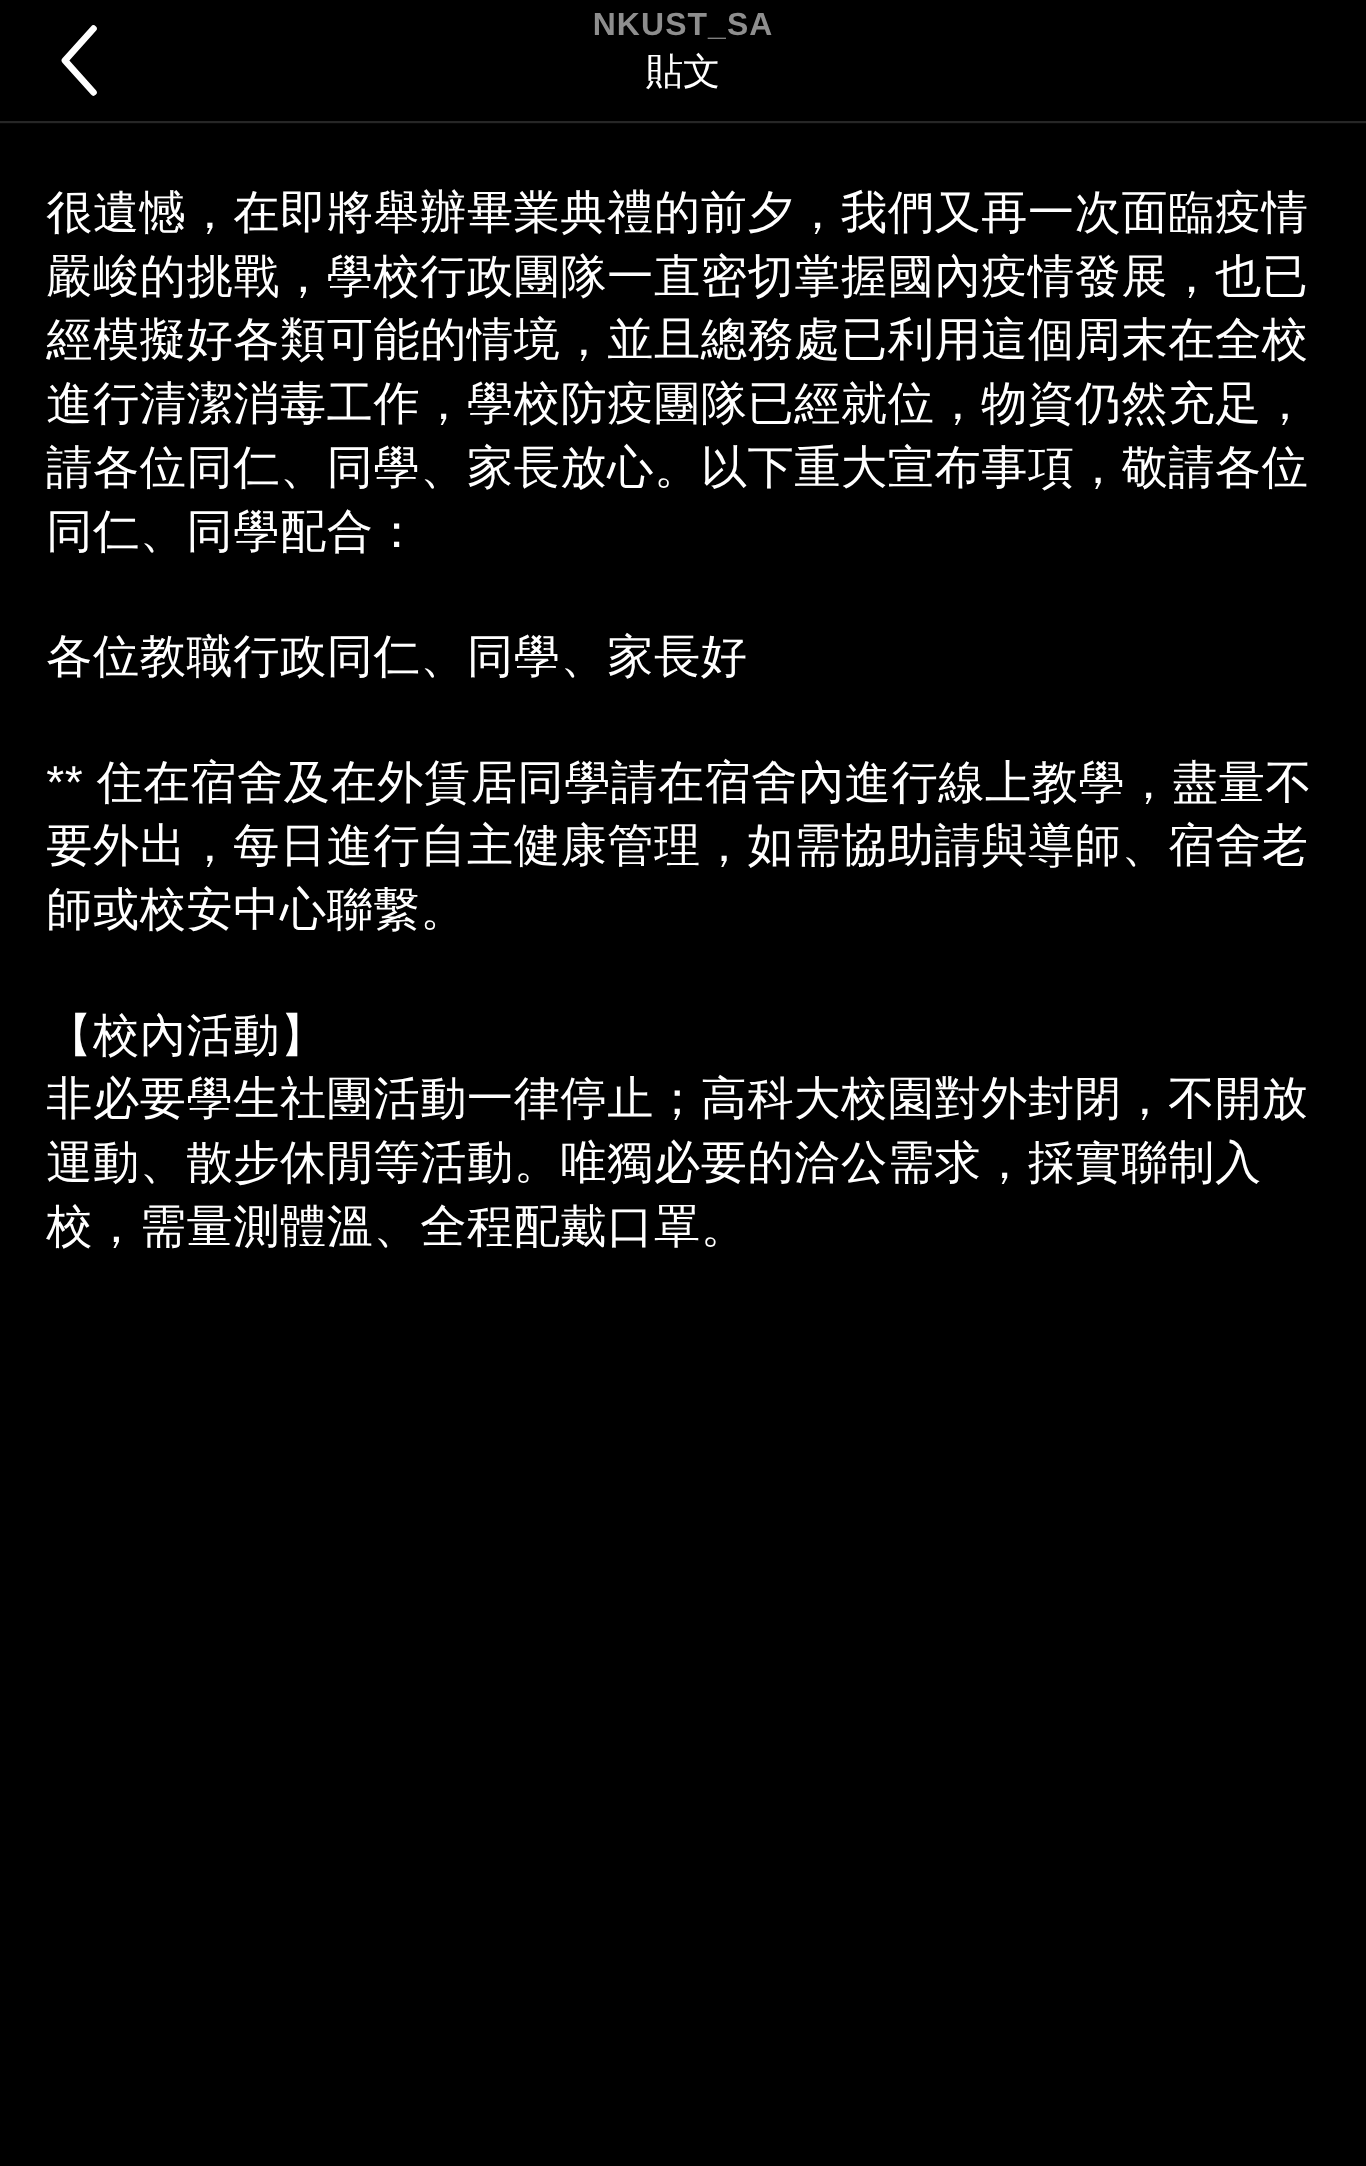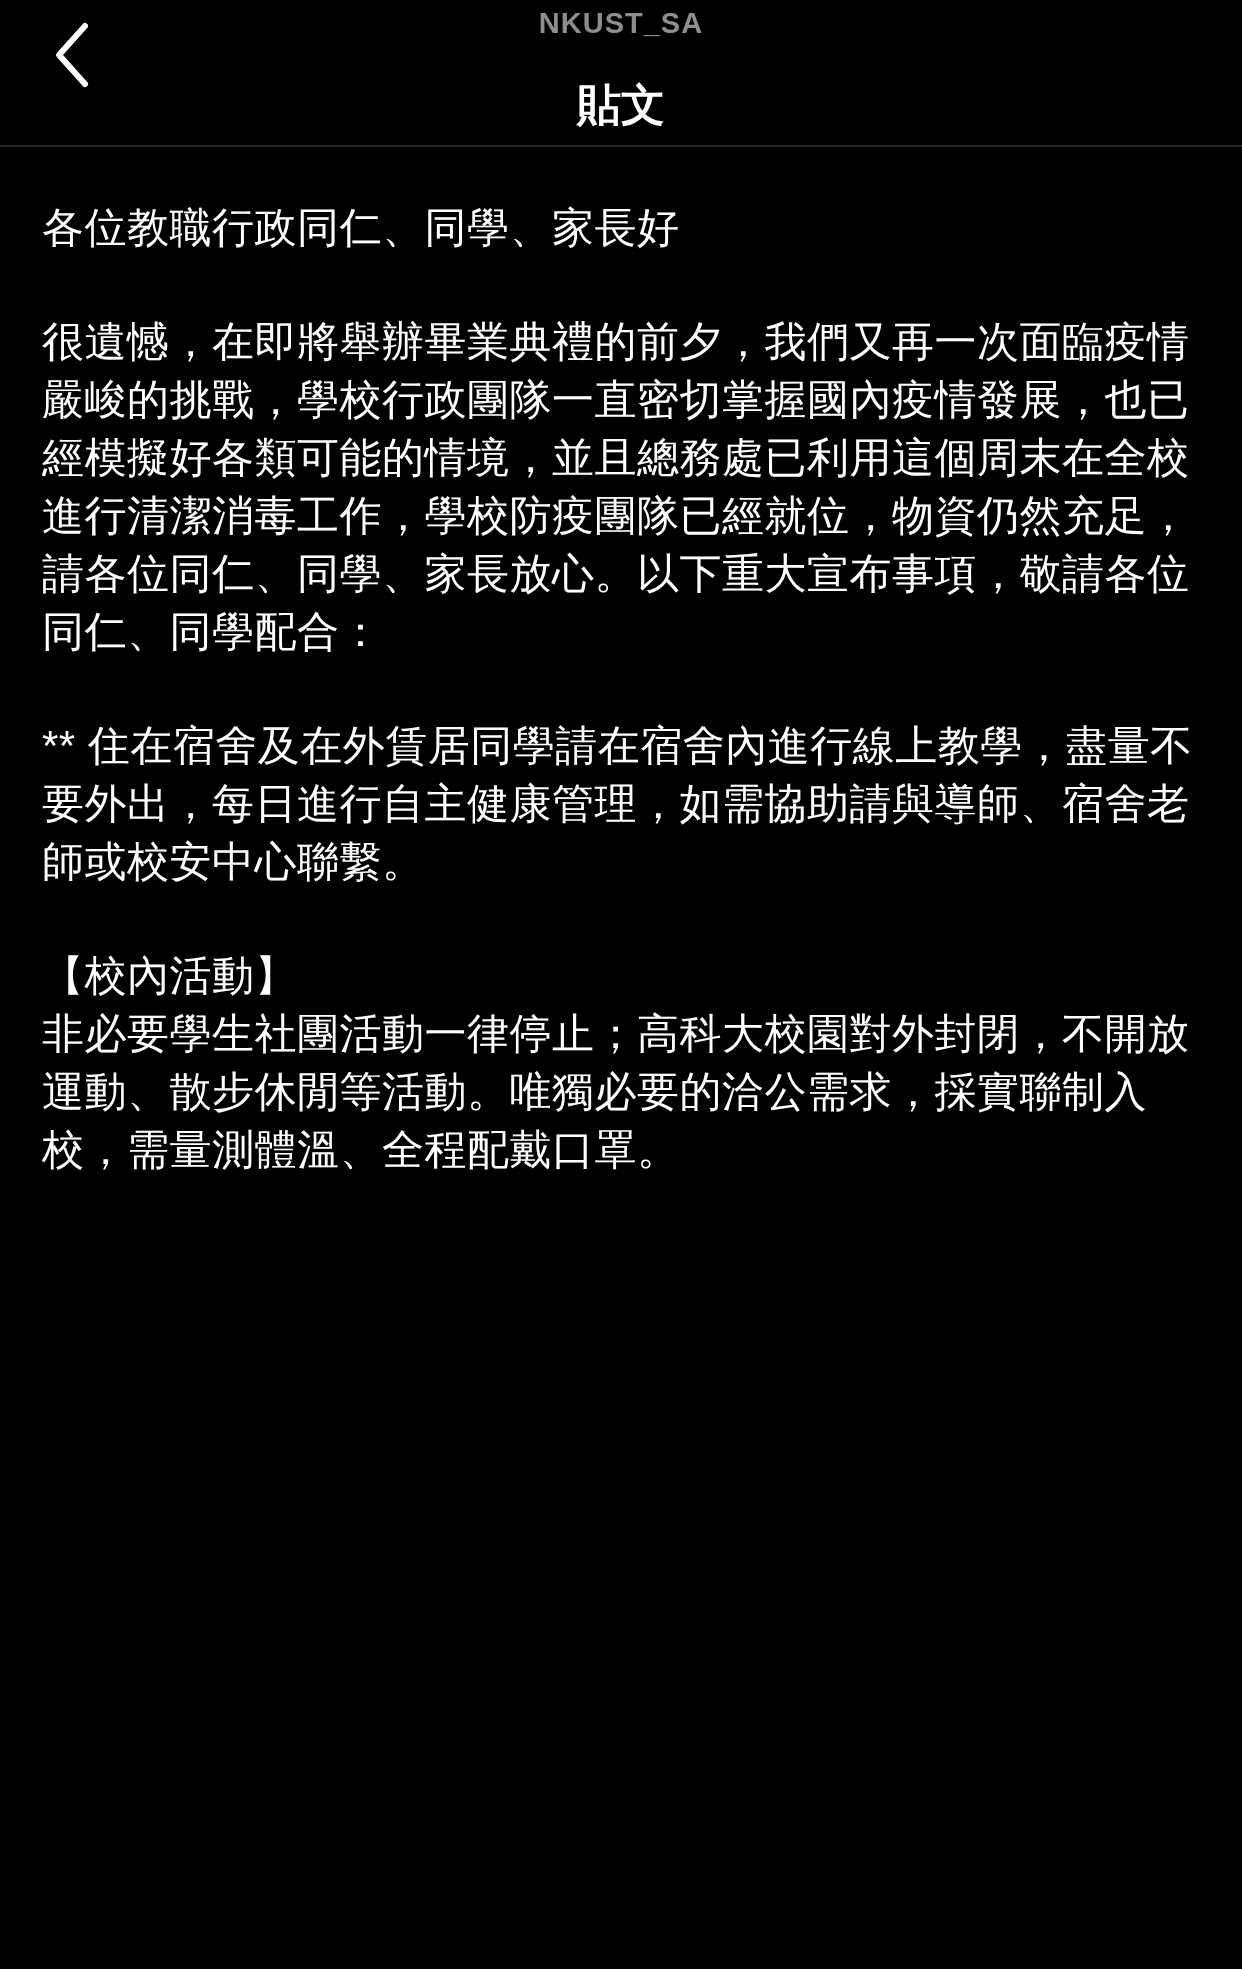--- a/index.html
+++ b/index.html
@@ -11,21 +11,21 @@
     width: 1242px;
     height: 1969px;
     overflow: hidden;
     font-family: "Liberation Sans", "DejaVu Sans", sans-serif;
     position: relative;
   }
   
   .header {
     position: relative;
     width: 100%;
-    height: 147px;
+    height: 112px;
     background: #000;
     border-bottom: 2px solid #262626;
     box-sizing: border-box;
   }
   .back-btn {
     position: absolute;
     left: 36px;
     top: 10px;
     width: 72px;
     height: 90px;
@@ -48,25 +48,24 @@
     text-align: center;
   }
   .header-username {
     font-size: 29px;
     font-weight: 700;
     letter-spacing: 1px;
     color: #8e8e8e;
     line-height: 34px;
   }
   .header-title {
-    font-size: 44px;
-    font-weight: 700;
+    font-size: 34px;
+    font-weight: 400;
     color: #ffffff;
     line-height: 50px;
-    margin-top: 40px;
   }
   
   .post-body {
     padding: 52px 42px 0 42px;
     color: #ffffff;
   }
   .post-paragraph {
     font-size: 42px;
     line-height: 58px;
     font-weight: 400;
@@ -88,18 +87,18 @@
       </svg>
     </span>
   </button>
   <div class="header-titles">
     <div class="header-username">NKUST_SA</div>
     <div class="header-title">貼文</div>
   </div>
 </header>
 
 <main class="post-body">
+  <p class="post-paragraph">很遺憾，在即將舉辦畢業典禮的前夕，我們又再一次面臨疫情嚴峻的挑戰，學校行政團隊一直密切掌握國內疫情發展，也已經模擬好各類可能的情境，並且總務處已利用這個周末在全校進行清潔消毒工作，學校防疫團隊已經就位，物資仍然充足，請各位同仁、同學、家長放心。以下重大宣布事項，敬請各位同仁、同學配合：</p>
   <p class="post-paragraph">各位教職行政同仁、同學、家長好</p>
-  <p class="post-paragraph">很遺憾，在即將舉辦畢業典禮的前夕，我們又再一次面臨疫情嚴峻的挑戰，學校行政團隊一直密切掌握國內疫情發展，也已經模擬好各類可能的情境，並且總務處已利用這個周末在全校進行清潔消毒工作，學校防疫團隊已經就位，物資仍然充足，請各位同仁、同學、家長放心。以下重大宣布事項，敬請各位同仁、同學配合：</p>
   <p class="post-paragraph">** 住在宿舍及在外賃居同學請在宿舍內進行線上教學，盡量不要外出，每日進行自主健康管理，如需協助請與導師、宿舍老師或校安中心聯繫。</p>
   <p class="post-paragraph">【校內活動】
 非必要學生社團活動一律停止；高科大校園對外封閉，不開放運動、散步休閒等活動。唯獨必要的洽公需求，採實聯制入校，需量測體溫、全程配戴口罩。</p>
 </main>
 
 </body></html>

